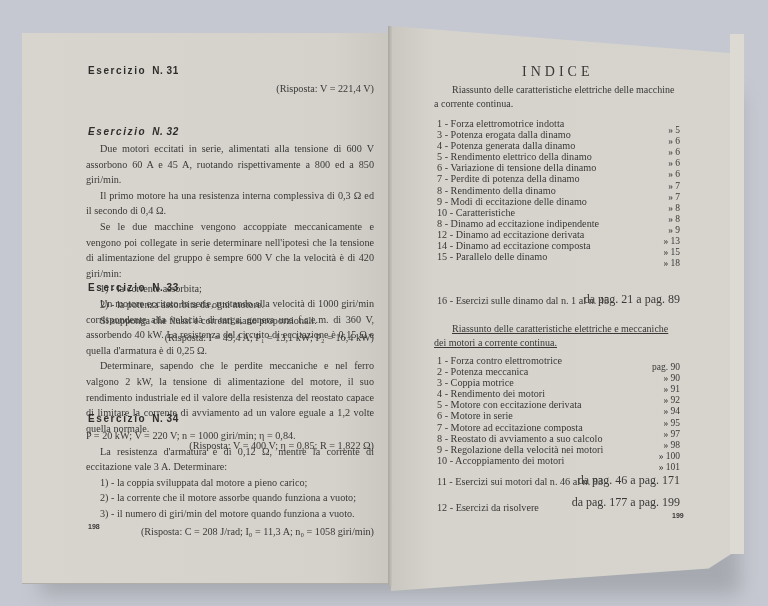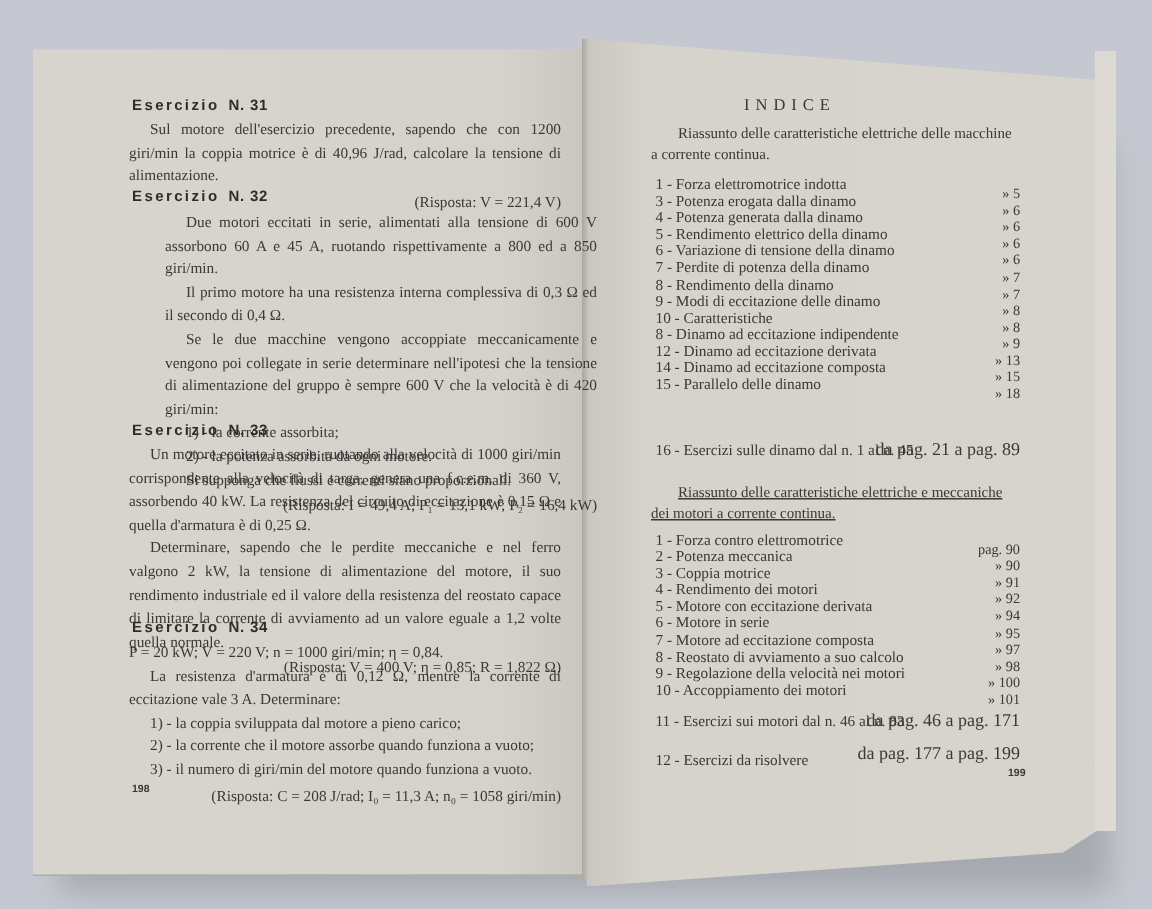--- a/index.html
+++ b/index.html
@@ -48,22 +48,22 @@
   }
   .para p { margin:0; text-indent:14px; }
   .para p.noind { text-indent:0; }
   .para p.item { text-indent:0; padding-left:14px; }
   .ans { text-align:right; margin-top:2px !important; }
   .folio {
     position:absolute; font-family:"Liberation Sans", sans-serif;
     font-size:7px; font-weight:bold; color:#3a3836;
   }
   .indice-title {
-    position:absolute; left:496px; top:64px;
-    font-size:11px; letter-spacing:4px; color:#3a3836;text-align:right;
+    position:absolute; left:522px; top:64px;
+    font-size:14px; letter-spacing:4px; color:#3a3836;text-align:right;
   }
   .intro {
     position:absolute; left:434px; width:246px;
     font-size:10px; line-height:14px;
   }
   .intro p { margin:0; text-indent:18px; }
   .toc {
     position:absolute; left:437px; width:243px;
     font-size:10.2px;
   }
@@ -85,28 +85,27 @@
 <div class="shadow"></div>
 <div class="page page-left"></div>
 <div class="page page-right"></div>
 <div class="right-edge"></div>
 <div class="gutter"></div>
 
 <div class="ex-title" style="top:65px;">
   <span>Esercizio</span><span class="num">N. 31</span>
 </div>
 <div class="para" style="top:79px;">
-  <p>Sul motore dell'esercizio precedente, sapendo che con 1200 giri/min la coppia motrice è di 40,96 J/rad, calcolare la tensione di alimentazione.</p>
   <p class="ans">(Risposta: V = 221,4 V)</p>
 </div>
 
-<div class="ex-title" style="top:126px;">
+<div class="ex-title" style="top:126px;font-style:italic;">
   <span>Esercizio</span><span class="num">N. 32</span>
 </div>
-<div class="para" style="top:141px;margin-left:24px;">
+<div class="para" style="top:141px;">
   <p>Due motori eccitati in serie, alimentati alla tensione di 600 V assorbono 60 A e 45 A, ruotando rispettivamente a 800 ed a 850 giri/min.</p>
   <p>Il primo motore ha una resistenza interna complessiva di 0,3 Ω ed il secondo di 0,4 Ω.</p>
   <p>Se le due macchine vengono accoppiate meccanicamente e vengono poi collegate in serie determinare nell'ipotesi che la tensione di alimentazione del gruppo è sempre 600 V che la velocità è di 420 giri/min:</p>
   <p class="item">1) - la corrente assorbita;</p>
   <p class="item">2) - la potenza assorbita da ogni motore.</p>
   <p>Si supponga che flussi e correnti siano proporzionali.</p>
   <p class="ans" style="margin-top:4px;">(Risposta: I = 49,4 A; P₁ = 13,1 kW; P₂ = 16,4 kW)</p>
 </div>
 
 <div class="ex-title" style="top:282px;">

